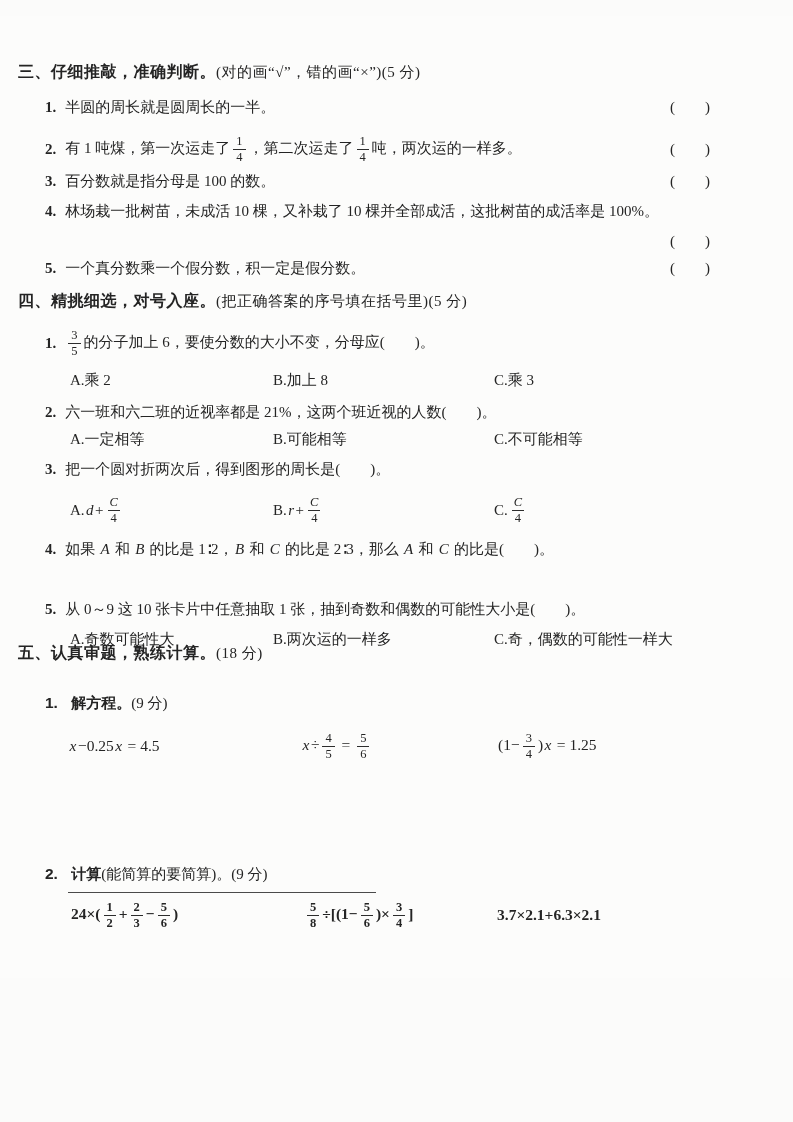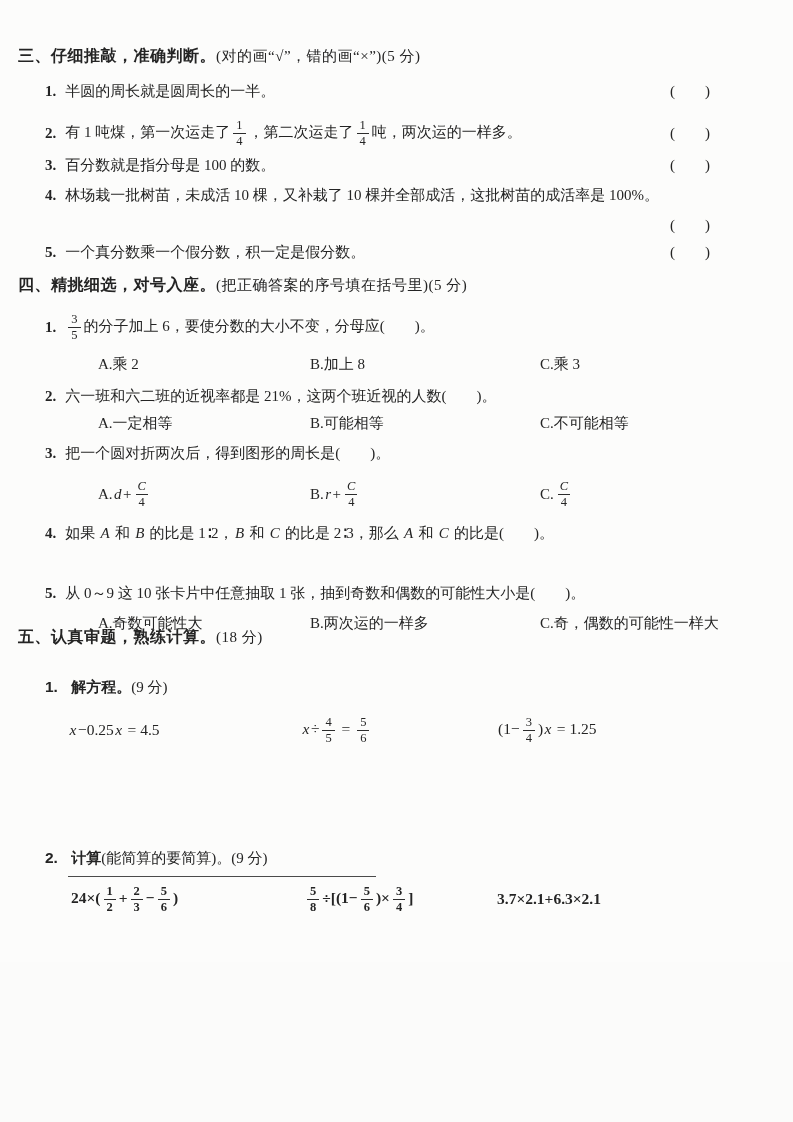--- a/index.html
+++ b/index.html
@@ -1,19 +1,19 @@
 <!DOCTYPE html>
 <html lang="zh"><head>
 <meta charset="utf-8">
 <style>
   html,body{margin:0;padding:0;background:#fbfbfa;}
   .page{
     position:relative;
     width:793px;height:962px;
-    margin:0 auto;
+    margin:16px auto;
     background:#fcfcfb;
     color:#242424;
     font-family:"Liberation Serif",serif;
     font-size:15px;
     overflow:hidden;
   }
   .abs{position:absolute;left:0;right:0;white-space:nowrap;}
   .sec-heading{
     left:18px;right:20px;
     font-family:"Liberation Sans",sans-serif;
@@ -31,23 +31,22 @@
   .qnum{font-weight:700;margin-right:9px;flex:0 0 auto;}
   .qtext{flex:1 1 auto;}
   .blankp{flex:0 0 auto;margin-left:12px;}
   .bracket-only{
     display:flex;justify-content:flex-end;
     padding-right:83px;
   }
   .opts{
     display:grid;
     grid-template-columns:203px 221px 1fr;
-    padding-left:98px;padding-right:20px;
+    padding-left:70px;padding-right:20px;
     align-items:center;
-    gap:9px;
   }
   .opt{display:flex;align-items:center;}
   .eq-grid{
     display:grid;
     grid-template-columns:233px 197px 1fr;
     padding-left:68px;padding-right:20px;
     align-items:center;
     font-size:15.5px;
   }
   .calc-grid{

